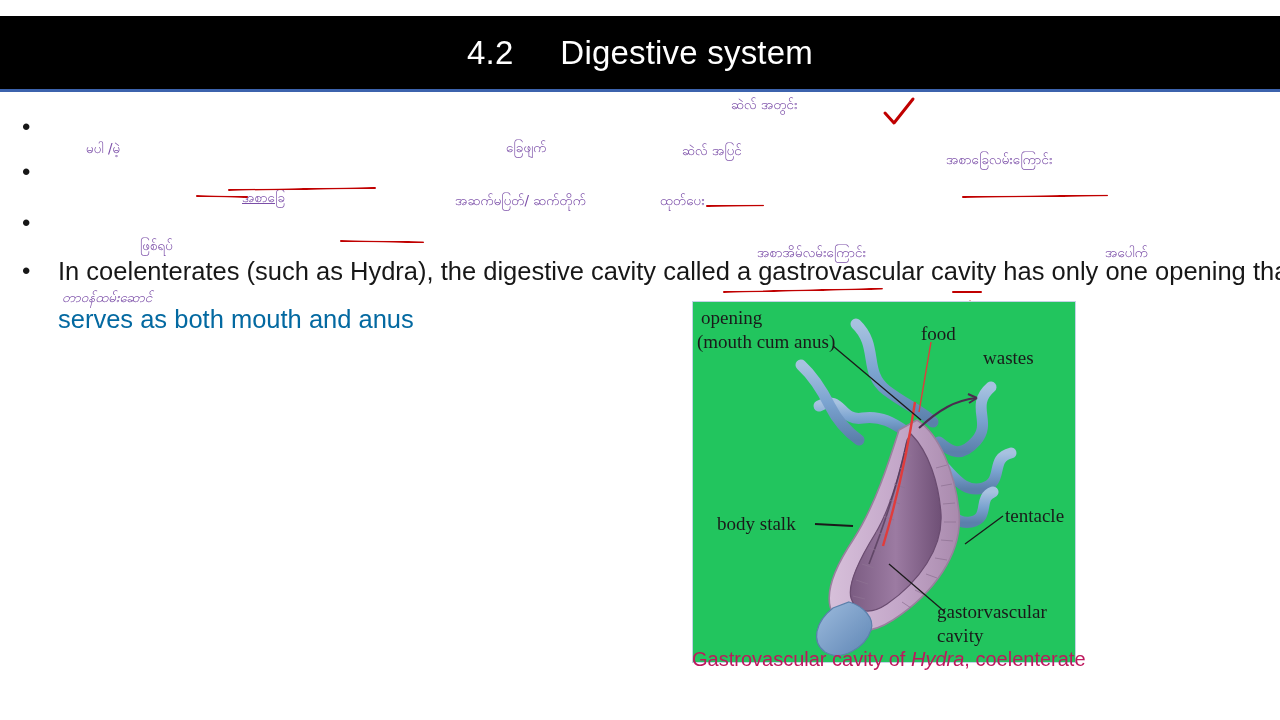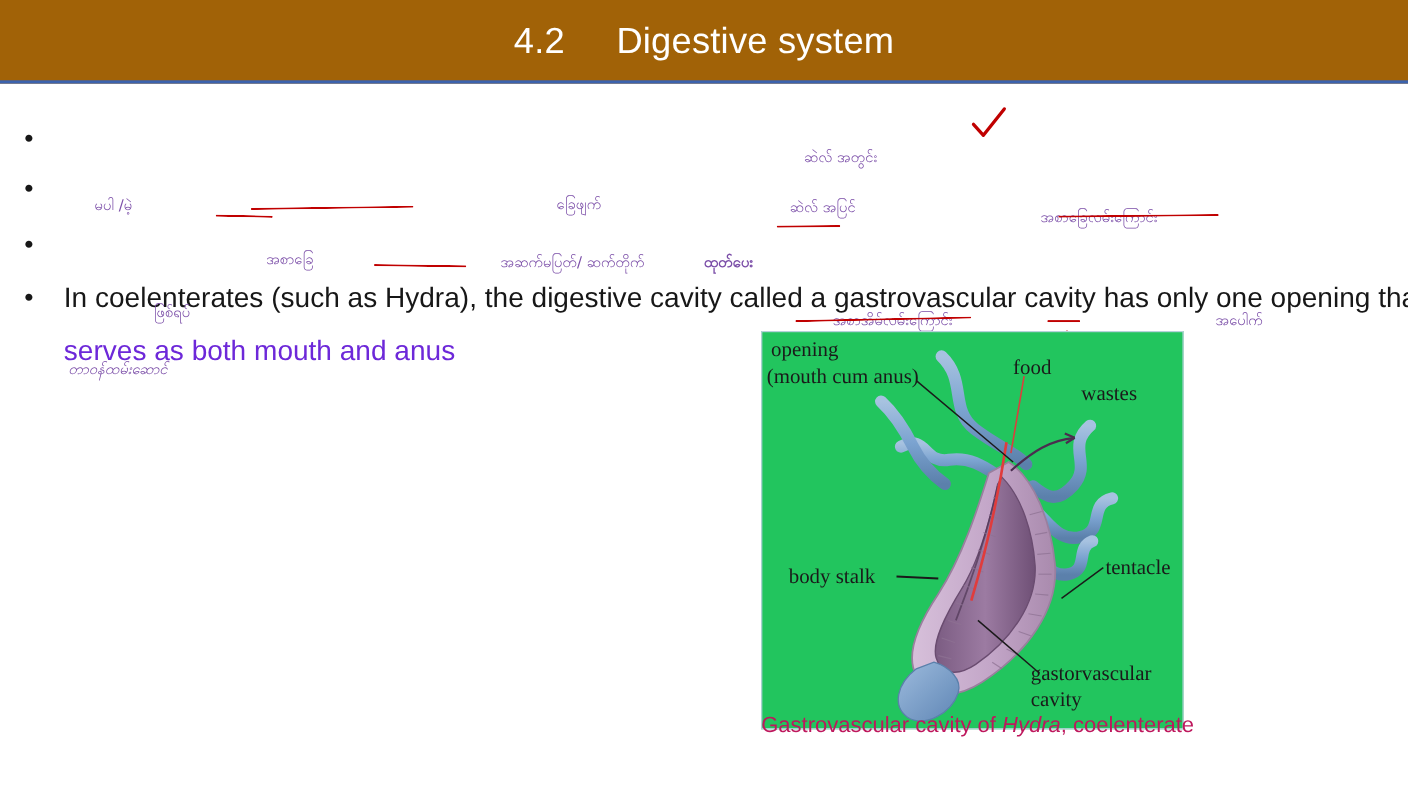--- a/index.html
+++ b/index.html
@@ -18,24 +18,24 @@
     position: relative;
     width: 1280px;
     height: 720px;
     background: #ffffff;
   }
 
   
   .title-bar {
     position: absolute;
     left: 0;
-    top: 0;
+    top: 16px;
     width: 1280px;
     height: 76px;
-    background: #a16207;
+    background: #000000;
     border-bottom: 3px solid #3c63ad;
     box-sizing: border-box;
   }
   .title-text {
     position: absolute;
     left: 0;
     top: 0;
     width: 1280px;
     height: 76px;
     line-height: 74px;
@@ -69,36 +69,35 @@
   }
   .bullet-text {
     position: absolute;
     left: 36px;
     top: 0;
     white-space: pre;
   }
   .cont-text {
     position: absolute;
     left: 58px;
-    color: #6d28d9;
+    color: #0369a1;
     font-family: "Liberation Sans", sans-serif;
     font-size: 25.5px;
     line-height: 30px;
     white-space: pre;
   }
 
   
   .anno {
     position: absolute;
     color: #7b4ea8;
     font-family: "DejaVu Sans", sans-serif;
     font-size: 13.5px;
     line-height: 15px;
     white-space: nowrap;
-    margin-top: 39px;
   }
 
   
   .redline {
     position: absolute;
     height: 0;
     border-top: 2.6px solid #c00000;
     border-radius: 2px;
     transform-origin: left center;
   }
@@ -169,25 +168,25 @@
 
   <div class="bullet-row" style="top:256px;">
     <span class="bullet-dot">•</span>
     <span class="bullet-text">In coelenterates (such as Hydra), the digestive cavity called a gastrovascular cavity has only one opening that</span>
   </div>
   <div class="cont-text" style="top:304px;">serves as both mouth and anus</div>
 
   <div class="anno" style="left:731px; top:97px;">ဆဲလ် အတွင်း</div>
   <div class="anno" style="left:86px;  top:141px;">မပါ /မဲ့</div>
   <div class="anno" style="left:506px; top:140px;">ခြေဖျက်</div>
-  <div class="anno" style="left:718px; top:143px;">ဆဲလ် အပြင်</div>
+  <div class="anno" style="left:682px; top:143px;">ဆဲလ် အပြင်</div>
   <div class="anno" style="left:946px; top:152px;">အစာခြေလမ်းကြောင်း</div>
-  <div class="anno" style="left:242px; top:190px;">အစာခြေ</div>
+  <div class="anno" style="left:242px; top:190px;text-decoration:underline;">အစာခြေ</div>
   <div class="anno" style="left:455px; top:193px;">အဆက်မပြတ်/ ဆက်တိုက်</div>
-  <div class="anno" style="left:640px; top:193px;font-weight:bold;">ထုတ်ပေး</div>
+  <div class="anno" style="left:660px; top:193px;">ထုတ်ပေး</div>
   <div class="anno" style="left:120px; top:238px;padding-left:20px;">ဖြစ်ရပ်</div>
   <div class="anno" style="left:757px; top:245px;">အစာအိမ်လမ်းကြောင်း</div>
   <div class="anno" style="left:1105px;top:245px;">အပေါက်</div>
   <div class="anno" style="left:62px;  top:290px;font-style:italic;">တာဝန်ထမ်းဆောင်</div>
 
   <div class="redline" style="left:228px; top:189px; width:148px; transform:rotate(-0.8deg);"></div>
 
   <div class="redline" style="left:962px; top:196px; width:146px; transform:rotate(-0.6deg);"></div>
 
   <div class="redline" style="left:196px; top:195px; width:52px; transform:rotate(1.2deg);"></div>

